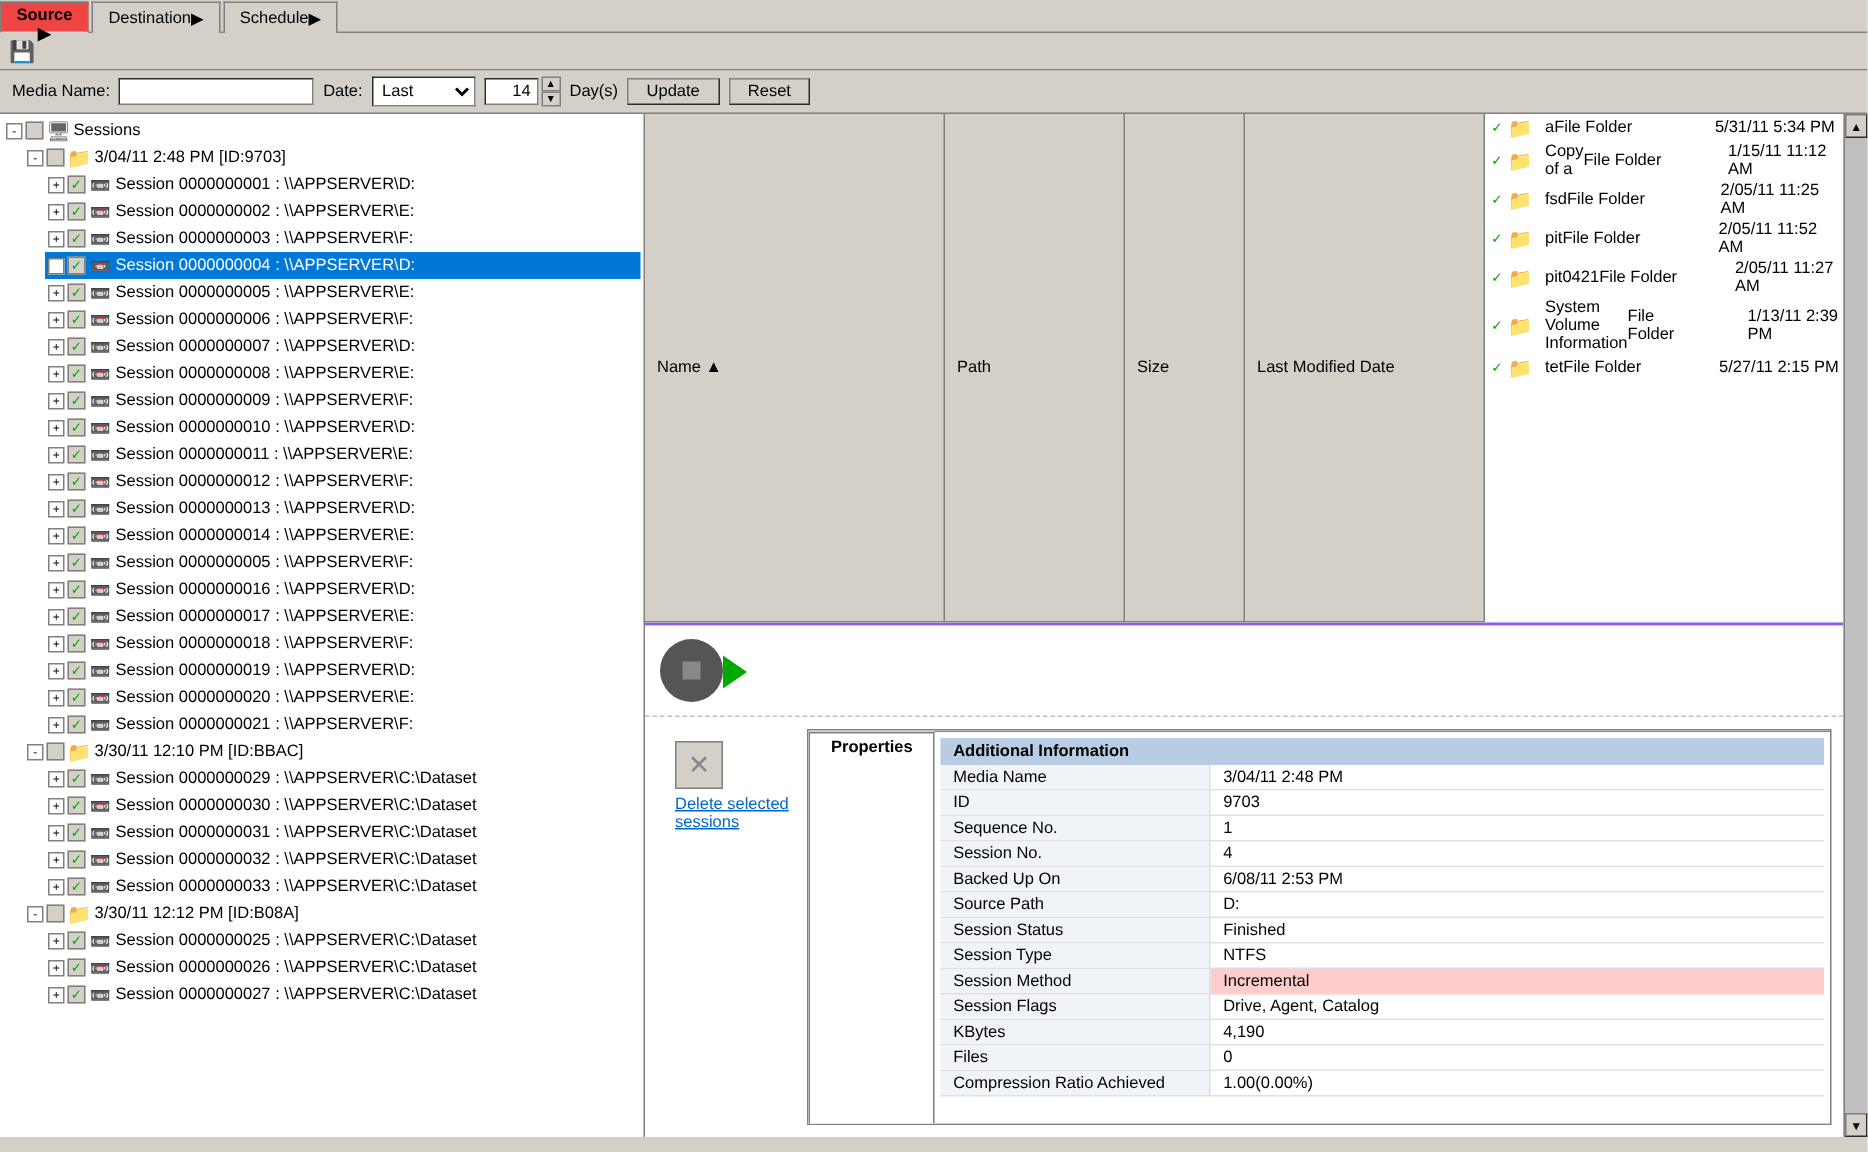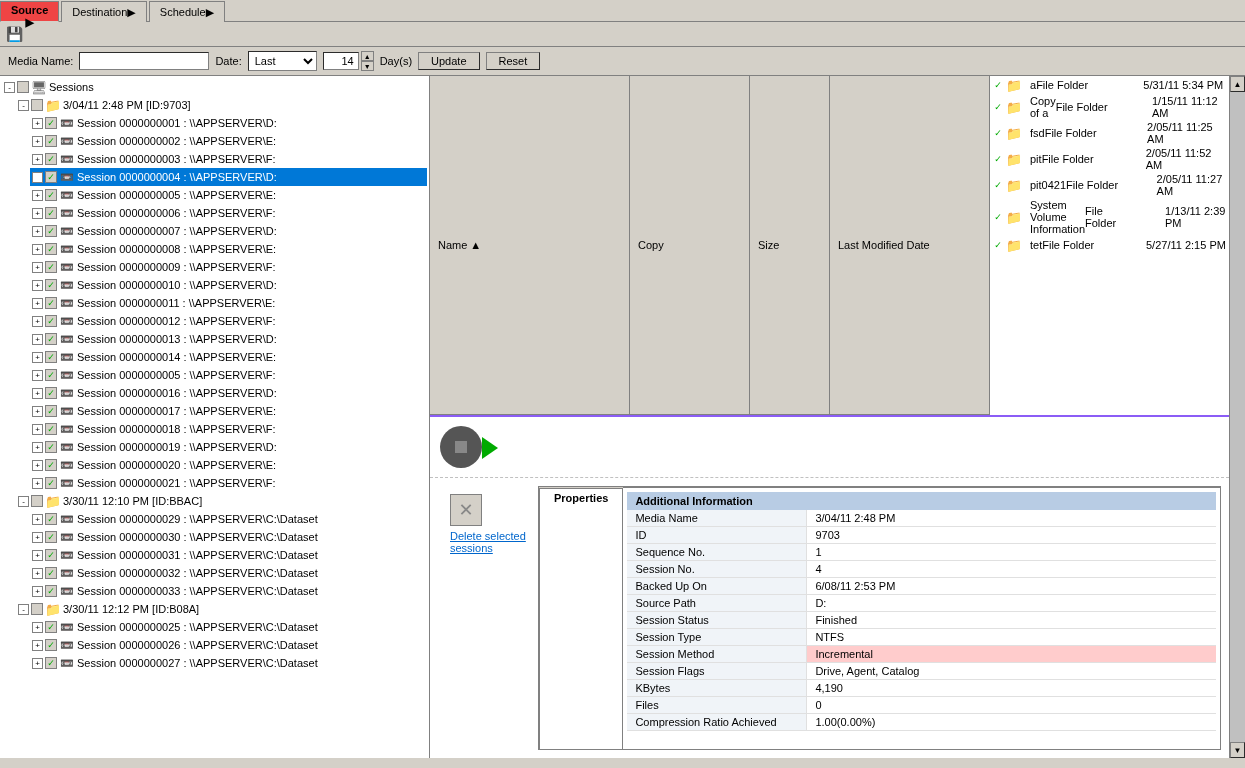--- a/index.html
+++ b/index.html
@@ -404,21 +404,21 @@
 
   <div class="right-panel">
 
     <div class="file-list-container">
       <div class="file-list-header">
         <div class="file-list-header-cell" style="flex:1; min-width:200px;">
           <span>Name</span>
           <span>▲</span>
         </div>
         <div class="file-list-header-cell type-col">
-          <span>Copy</span>
+          <span>Path</span>
         </div>
         <div class="file-list-header-cell size-col">
           <span>Size</span>
         </div>
         <div class="file-list-header-cell date-col">
           <span>Last Modified Date</span>
         </div>
       </div>
       <div class="file-list-body" id="file-list-body">
       <div class="file-row">

